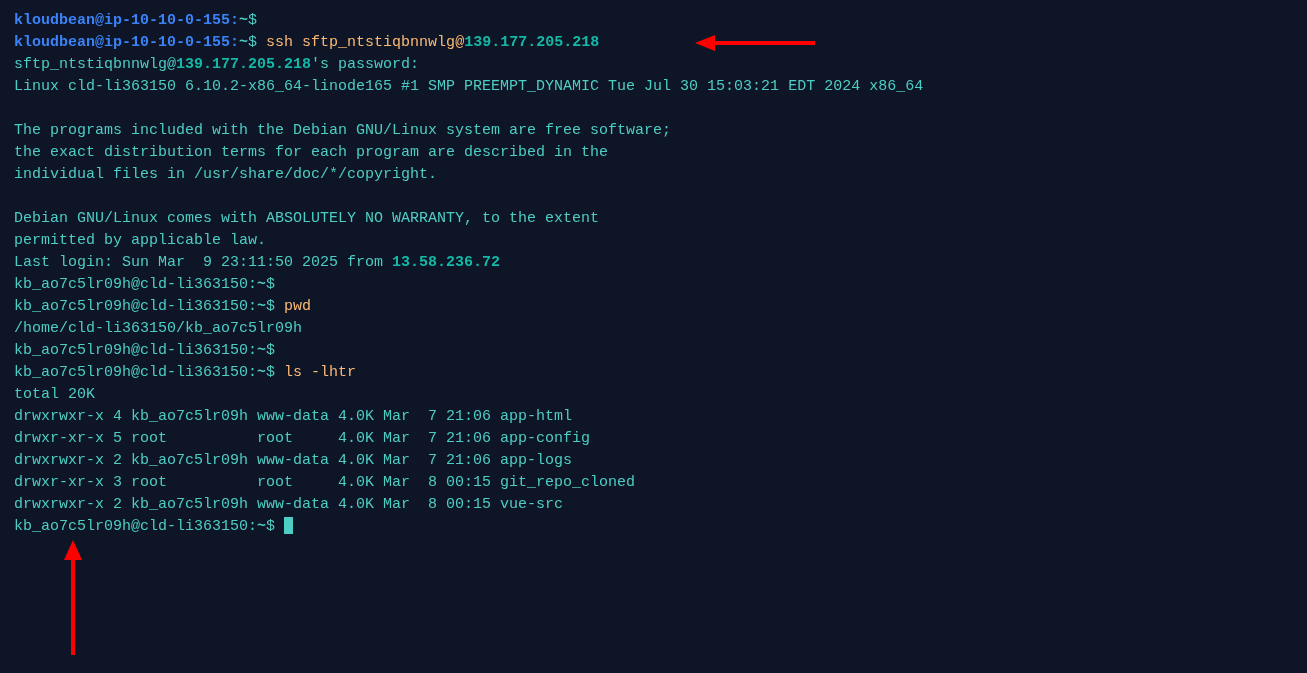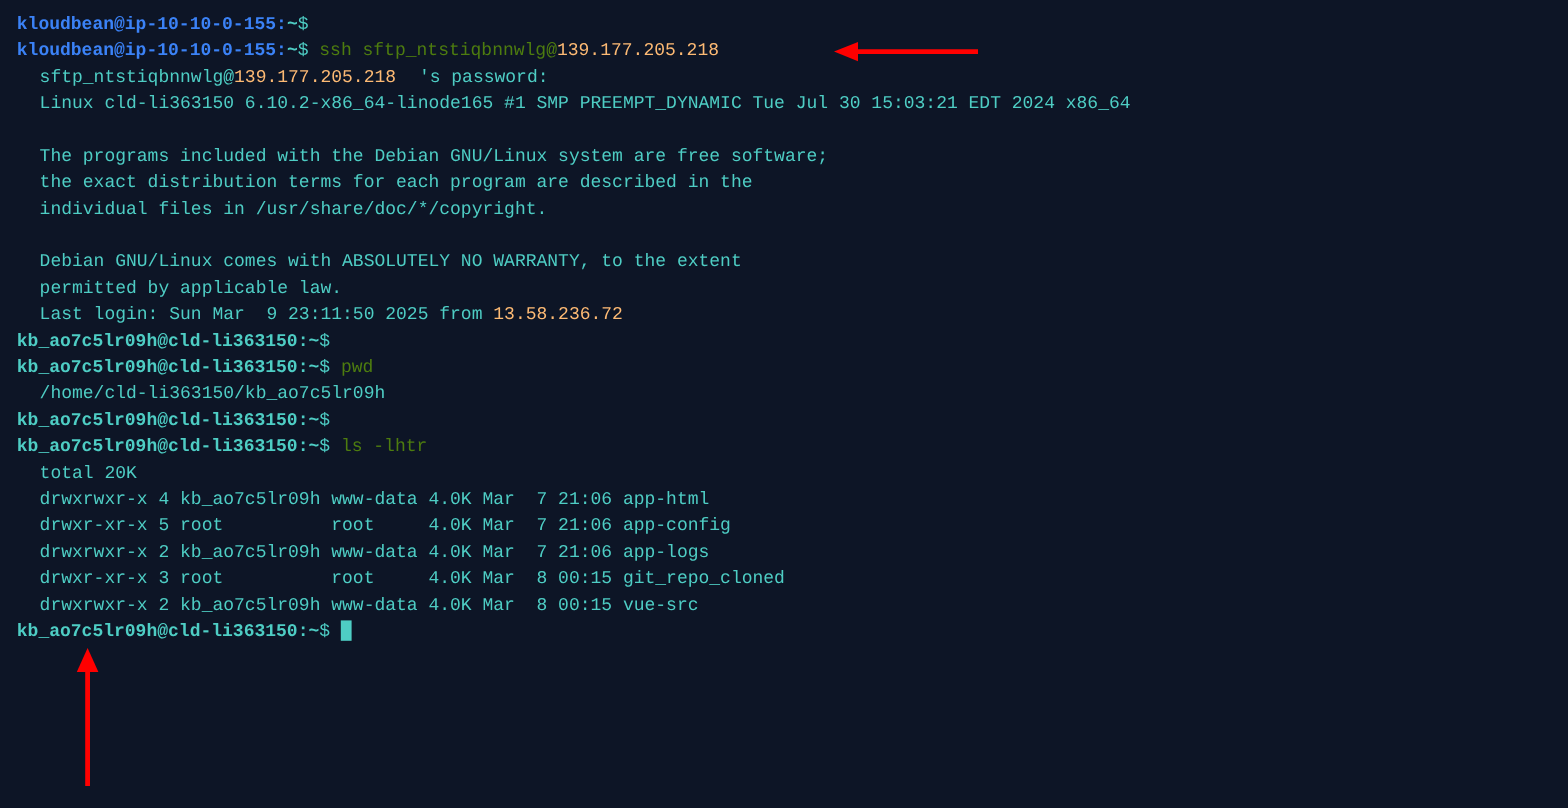--- a/index.html
+++ b/index.html
@@ -19,40 +19,40 @@
     }
     .terminal {
       white-space: pre;
     }
     .prompt-user {
       color: #3b82f6;
       font-weight: bold;
     }
     .prompt-remote {
       color: #4ecdc4;
-      font-weight: bold;
+      font-weight: normal;
     }
     .prompt-path {
       color: #4ecdc4;
       font-weight: bold;
     }
     .dollar {
       color: #4ecdc4;
     }
     .cmd-text {
-      color: #4d7c0f;
+      color: #fdba74;
       font-weight: normal;
     }
     .ip-addr {
-      color: #fdba74;
+      color: #14b8a6;
+      font-weight: bold;
     }
     .output {
       color: #4ecdc4;
       font-weight: normal;
-      margin-left: 19px;
     }
     .cursor {
       display: inline-block;
       width: 9px;
       height: 17px;
       background-color: #4ecdc4;
       vertical-align: middle;
       margin-bottom: 2px;
     }
     .arrow-right {

